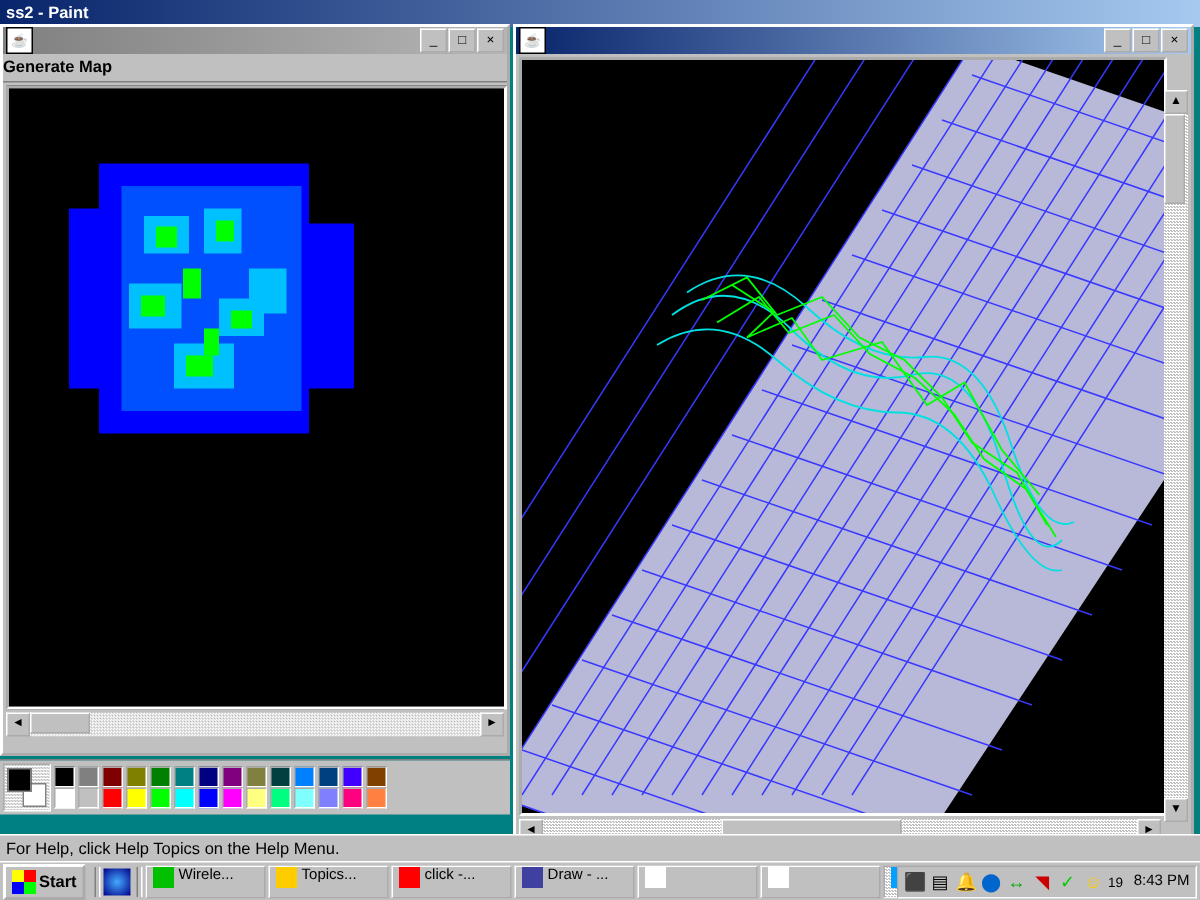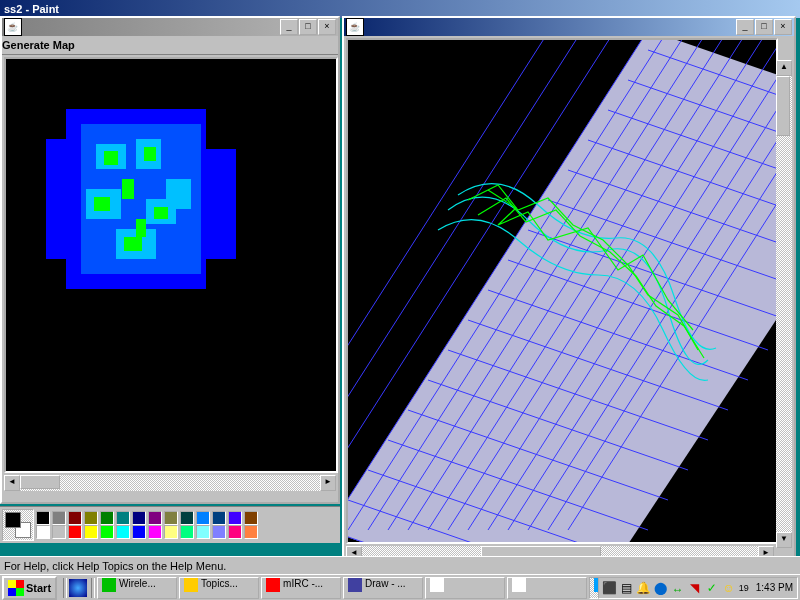--- a/index.html
+++ b/index.html
@@ -199,21 +199,21 @@
         <div class="task-btn">
           <div class="task-icon" style="background: rgb(0, 192, 0);"></div>
           <span>Wirele...</span>
         </div>
         <div class="task-btn">
           <div class="task-icon" style="background: rgb(255, 204, 0);"></div>
           <span>Topics...</span>
         </div>
         <div class="task-btn">
           <div class="task-icon" style="background: rgb(255, 0, 0);"></div>
-          <span>mIRC -...</span>
+          <span>click -...</span>
         </div>
         <div class="task-btn">
           <div class="task-icon" style="background: rgb(64, 64, 160);"></div>
           <span>Draw - ...</span>
         </div>
         <div class="task-btn">
           <div class="task-icon" style="background: rgb(255, 255, 255);"></div>
           <span></span>
         </div>
         <div class="task-btn">
@@ -227,16 +227,16 @@
     <div class="tray">
       <span class="tray-icon" style="color:#cc6600">⬛</span>
       <span class="tray-icon" style="color:#000">▤</span>
       <span class="tray-icon" style="color:#ffcc00">🔔</span>
       <span class="tray-icon" style="color:#0066cc">⬤</span>
       <span class="tray-icon" style="color:#00aa00">↔</span>
       <span class="tray-icon" style="color:#cc0000">◥</span>
       <span class="tray-icon" style="color:#00cc00">✓</span>
       <span class="tray-icon" style="color:#ffcc00">☺</span>
       <span style="font-size:9px">19</span>
-      <span class="clock">1:43 PM</span>
+      <span class="clock">8:43 PM</span>
     </div>
   </div>
 </div>
 
 </body></html>

